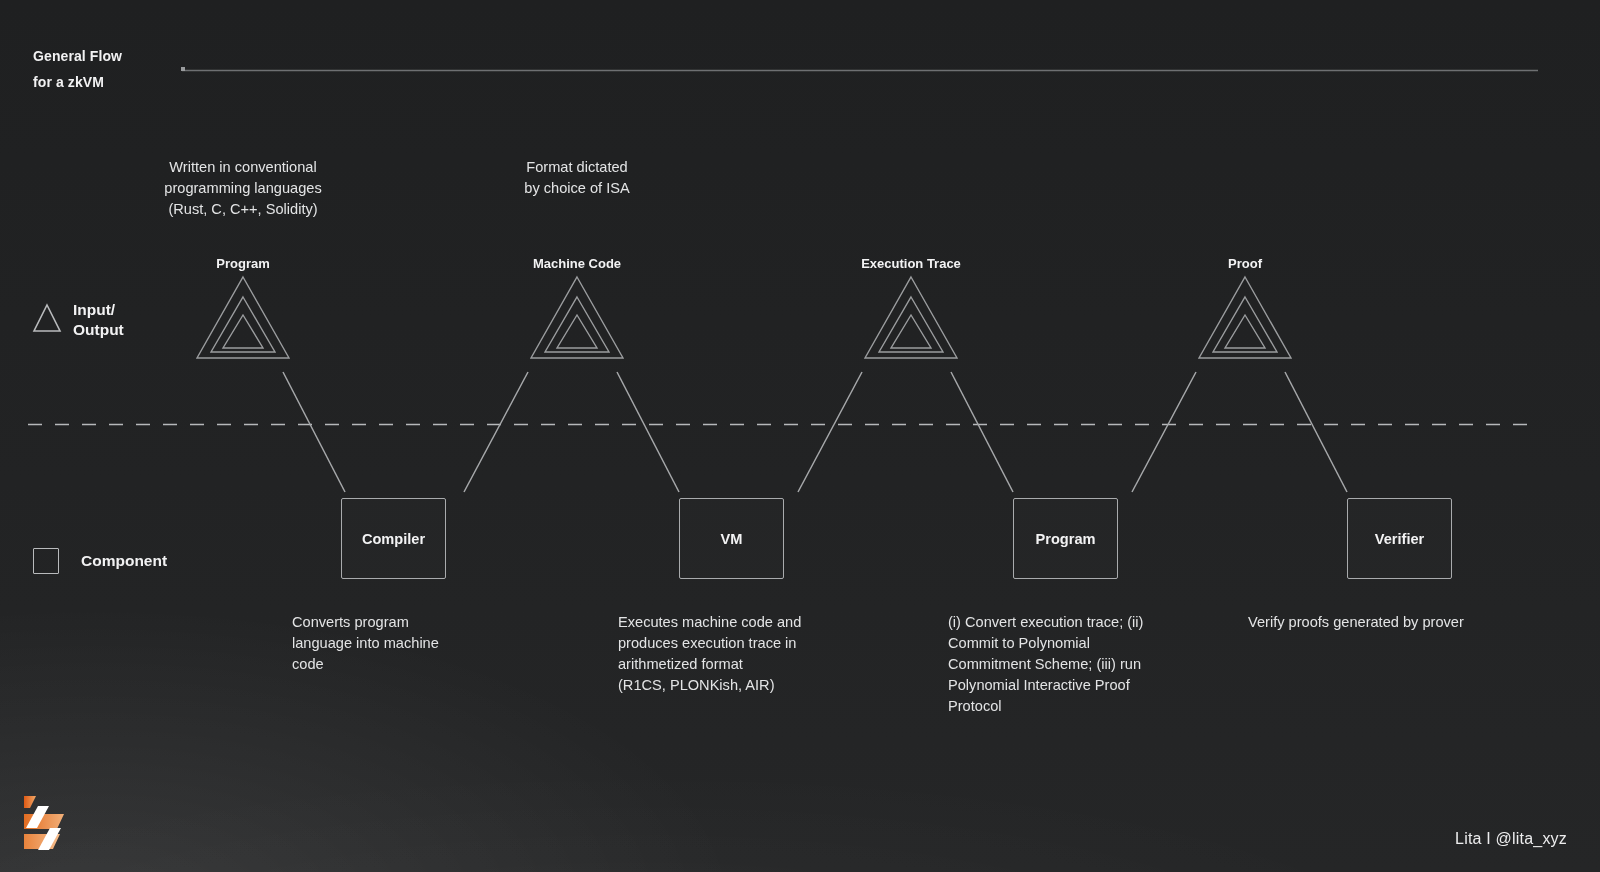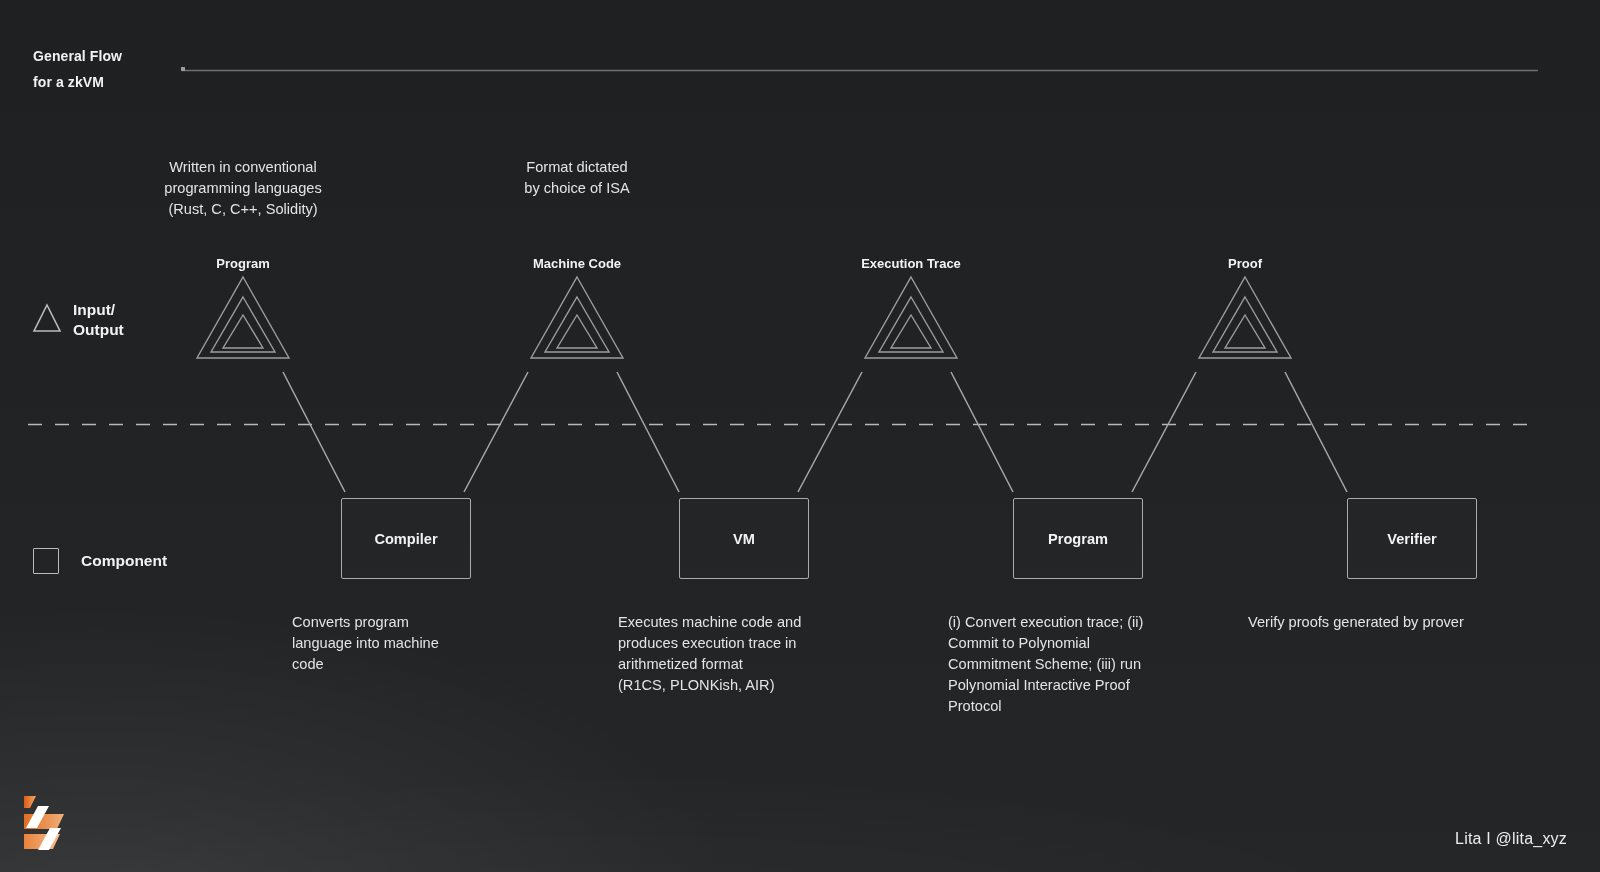--- a/index.html
+++ b/index.html
@@ -45,21 +45,21 @@
     position:absolute; top:157px; left:0; width:100%;
     text-align:center; font-size:14.6px; line-height:1.44;
     color:#e3e4e5; white-space:pre-line;
   }
   .io-name {
     position:absolute; top:256px; left:0; width:100%;
     text-align:center; font-size:13px; font-weight:bold; color:#f3f3f4;
   }
 
   .box {
-    position:absolute; width:130px; height:81px;
+    position:absolute; width:105px; height:81px;
     border:1.5px solid #a9abad; border-radius:2px;
     display:flex; align-items:center; justify-content:center;
     font-size:14.6px; font-weight:bold; color:#f3f3f4;
     background:rgba(255,255,255,0.012);
   }
   .desc-bot {
     position:absolute; width:100%; left:0;
     font-size:14.6px; line-height:1.44;
     color:#e3e4e5; white-space:pre-line;
   }

